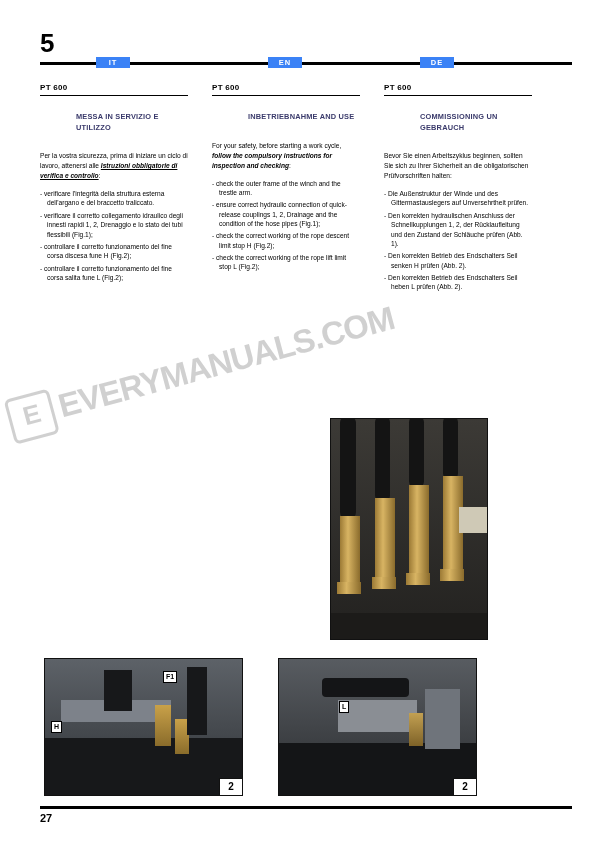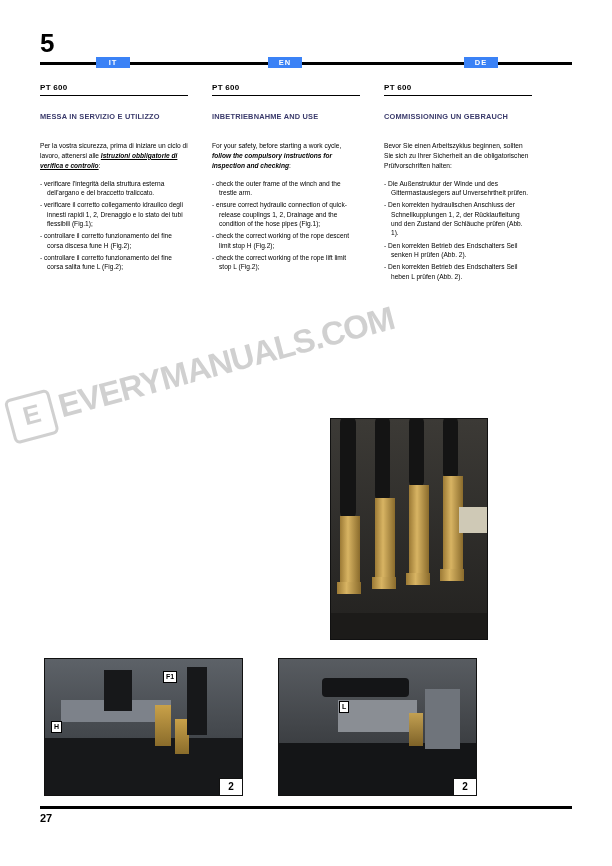--- a/index.html
+++ b/index.html
@@ -48,20 +48,21 @@
   .col{position:absolute;top:82px;width:148px;font-size:6.6px;line-height:1.42;}
   .col.c1{left:40px;}
   .col.c2{left:212px;}
   .col.c3{left:384px;}
 
   .sec-code{font-size:8px;font-weight:bold;letter-spacing:0.3px;}
   .sec-underline{width:100%;height:1px;background:#000;margin-top:2px;}
   .sec-title{
     margin-top:16px;font-size:7.4px;font-weight:bold;letter-spacing:0.2px;
     color:#3a3a6b;
+    margin-left:36px;
   }
   .body-txt{margin-top:18px;font-size:6.6px;line-height:1.5;text-align:left;}
   .body-txt p{margin:0 0 2px 0;}
   .bullets{margin-top:8px;}
   .bullets p{margin:0 0 3px 0;padding-left:7px;text-indent:-7px;}
   b{font-weight:bold;}
   i{font-style:italic;}
   .u{text-decoration:underline;}
 
   
@@ -132,21 +133,21 @@
 <div class="page">
 
   <div class="chapter-num">5</div>
 
 
   <div class="header-rule"></div>
 
   <div class="flagbar">
     <div class="flag" style="left:96px;">IT</div>
     <div class="flag" style="left:268px;">EN</div>
-    <div class="flag" style="left:464px;">DE</div>
+    <div class="flag" style="left:420px;">DE</div>
   </div>
 
   <div class="col c1">
     <div class="sec-code">PT 600</div>
     <div class="sec-underline"></div>
     <div class="sec-title">MESSA IN SERVIZIO E UTILIZZO</div>
     <div class="body-txt">
       <p><span>Per la vostra sicurezza, prima di iniziare un ciclo di lavoro, attenersi alle </span><b class="u"><i>Istruzioni obbligatorie di verifica e controllo</i></b><span>:</span></p>
     </div>
     <div class="bullets">

